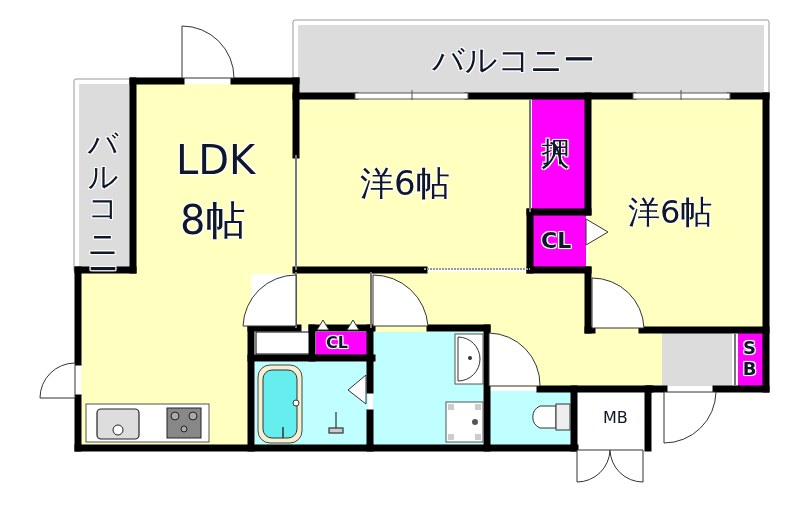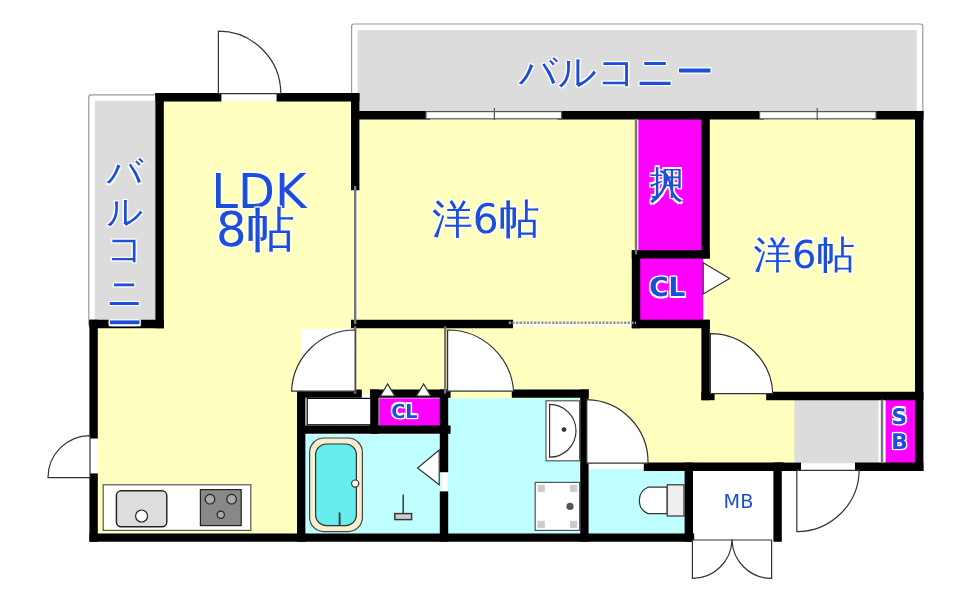--- a/index.html
+++ b/index.html
@@ -1,18 +1,18 @@
 <!DOCTYPE html>
 <html><head>
 <meta charset="utf-8">
 <style>
   html, body { margin: 0; padding: 0; background: #ffffff; }
   body { width: 800px; height: 506px; position: relative; overflow: hidden; font-family: "DejaVu Sans", sans-serif; }
   #plan { position: absolute; left: 0; top: 0; width: 800px; height: 506px; }
-  .lbl { position: absolute; color: #1d4ed8; text-align: center; line-height: 1; white-space: nowrap;
+  .lbl { position: absolute; color: #0f172a; text-align: center; line-height: 1; white-space: nowrap;
          text-shadow: 0 0 2px #fff, 0 0 2px #fff, 1px 1px 0 #fff, -1px -1px 0 #fff, 1px -1px 0 #fff, -1px 1px 0 #fff; }
   .big { font-size: 40px; }
   .med { font-size: 30px; }
   .vert { writing-mode: vertical-rl; text-orientation: upright; letter-spacing: 2px; }
   .closet-lbl { font-size: 24px; font-weight: bold; }
   .small-lbl { font-size: 18px; font-weight: bold; }
   .mb-lbl { font-size: 16px; text-shadow: none; }
 </style>
 </head>
 <body>
@@ -183,21 +183,21 @@
   <g>
     <path d="M556,406 L540,406 A12,12 0 0 0 540,428 L556,428 Z" fill="#ffffff" stroke="#333"></path>
     <rect x="556" y="404" width="14" height="26" fill="#eee" stroke="#333"></rect>
   </g>
 </svg>
 
 <div class="lbl med vert" style="left:88px; top:110px; font-size:30px;">バルコニー</div>
 <div class="lbl med" style="left:432px; top:44px; font-size:32px;">バルコニー</div>
 
 <div class="lbl big" style="left:176px; top:140px;">LDK</div>
-<div class="lbl big" style="left:180px; top:172px;text-align:center;">8帖</div>
+<div class="lbl big" style="left:180px; top:200px;text-align:center;">8帖</div>
 
 <div class="lbl big" style="left:360px; top:166px; font-size:34px;">洋6帖</div>
 <div class="lbl big" style="left:628px; top:196px; font-size:32px;">洋6帖</div>
 
 <div class="lbl vert closet-lbl" style="left:541px; top:116px; font-size:28px; font-weight:normal;">押入</div>
 <div class="lbl small-lbl" style="left:541px; top:230px; font-size:22px;">CL</div>
 <div class="lbl" style="left:326px; top:335px; font-size:16px; font-weight:bold;">CL</div>
 <div class="lbl vert" style="left:740px; top:337px; font-size:18px; font-weight:bold; letter-spacing:0;">SB</div>
 <div class="lbl mb-lbl" style="left:603px; top:410px;">MB</div>
 

